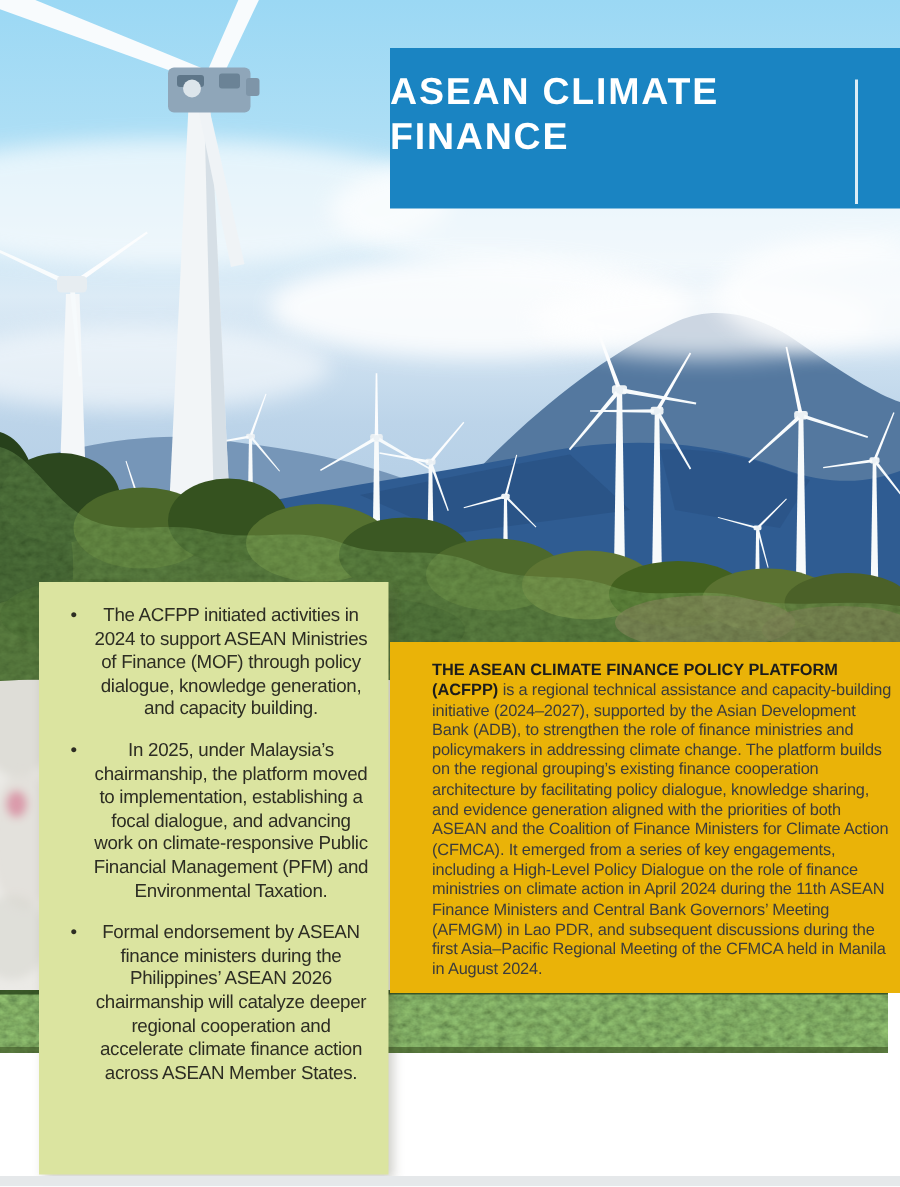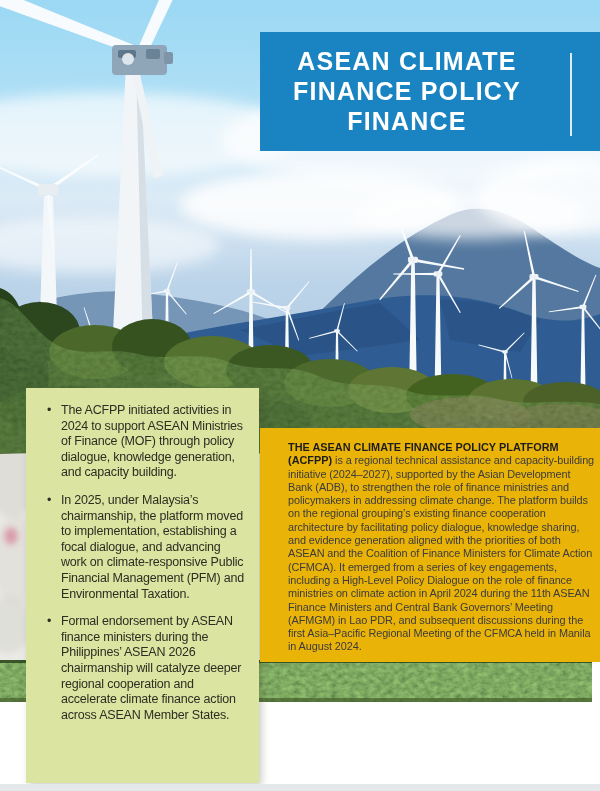--- a/index.html
+++ b/index.html
@@ -3,31 +3,31 @@
 <meta charset="utf-8">
 <style>
   html,body { margin:0; padding:0; background:#ffffff; }
   body { font-family:"Liberation Sans", sans-serif; }
   .page { position:relative; width:600px; height:791px; background:#ffffff; overflow:hidden; margin:0 auto; }
 
   
   .photo { position:absolute; left:0; top:0; width:600px; height:702px; display:block; }
 
   
-  .banner { position:absolute; left:260px; top:32px; width:340px; height:119px;
-            color:#ffffff; text-align:center; box-sizing:border-box; padding:14px 46px 0 0; }
+  .banner { position:absolute; left:260px; top:32px; width:340px; height:107px;
+            color:#ffffff; text-align:left; box-sizing:border-box; padding:14px 46px 0 0; }
   .banner-line { font-size:25px; font-weight:700; line-height:30px; letter-spacing:1.2px; white-space:nowrap; }
   .banner-divider { position:absolute; right:28px; top:21px; width:2px; height:83px;
                     background:rgba(255,255,255,0.85); }
 
   
   .green-box { position:absolute; left:26px; top:388px; width:233px; height:395px;
                box-sizing:border-box; padding:15px 12px 0 20px;
                box-shadow:3px 3px 7px rgba(60,60,40,0.25); }
-  .green-box ul { margin:0; padding:0; list-style:none; }
+  .green-box ul { margin:0; padding:0; list-style:none;text-align:center; }
   .green-box li { position:relative; padding-left:15px; margin:0 0 12px 0;
                   font-size:12.5px; line-height:15.6px; letter-spacing:-0.2px; color:#2d2d23; }
   .green-box li::before { content:"\2022"; position:absolute; left:1px; top:0; color:#2d2d23; }
 
   
   .white-panel { position:absolute; left:260px; top:428px; width:356px; height:234px;
                  background:#eab308; box-sizing:border-box; padding:13px 20px 0 28px; overflow:hidden; }
   .about-text { margin:0; font-size:10.9px; line-height:13.3px; letter-spacing:-0.1px; color:#3c3c3c; }
   .about-text strong { color:#1c1c1c; letter-spacing:0; }
 
@@ -165,21 +165,20 @@
       <rect x="0" y="660" width="592" height="42" fill="#4F6A2C"></rect>
       <rect x="0" y="660" width="592" height="42" filter="url(#foliageNoise)" opacity="0.8"></rect>
       <rect x="0" y="660" width="592" height="3" fill="#2C461C" opacity="0.85"></rect>
       <rect x="0" y="698" width="592" height="4" fill="#3A5222" opacity="0.6"></rect>
       <rect x="592" y="660" width="8" height="42" fill="#FFFFFF"></rect>
     </g>
   </svg>
 
   <div class="banner" style="background: rgb(26, 132, 194);">
     <div class="banner-line">ASEAN CLIMATE</div>
-    <div class="banner-line">FINANCE POLICY</div>
     <div class="banner-line">FINANCE</div>
     <div class="banner-divider"></div>
   </div>
 
   <div class="green-box" style="background: rgb(219, 228, 160);">
     <ul>
       <li>The ACFPP initiated activities in 2024 to support ASEAN Ministries of Finance (MOF) through policy dialogue, knowledge generation, and capacity building.</li>
       <li>In 2025, under Malaysia’s chairmanship, the platform moved to implementation, establishing a focal dialogue, and advancing work on climate-responsive Public Financial Management (PFM) and Environmental Taxation.</li>
       <li>Formal endorsement by ASEAN finance ministers during the Philippines’ ASEAN 2026 chairmanship will catalyze deeper regional cooperation and accelerate climate finance action across ASEAN Member States.</li>
     </ul>

